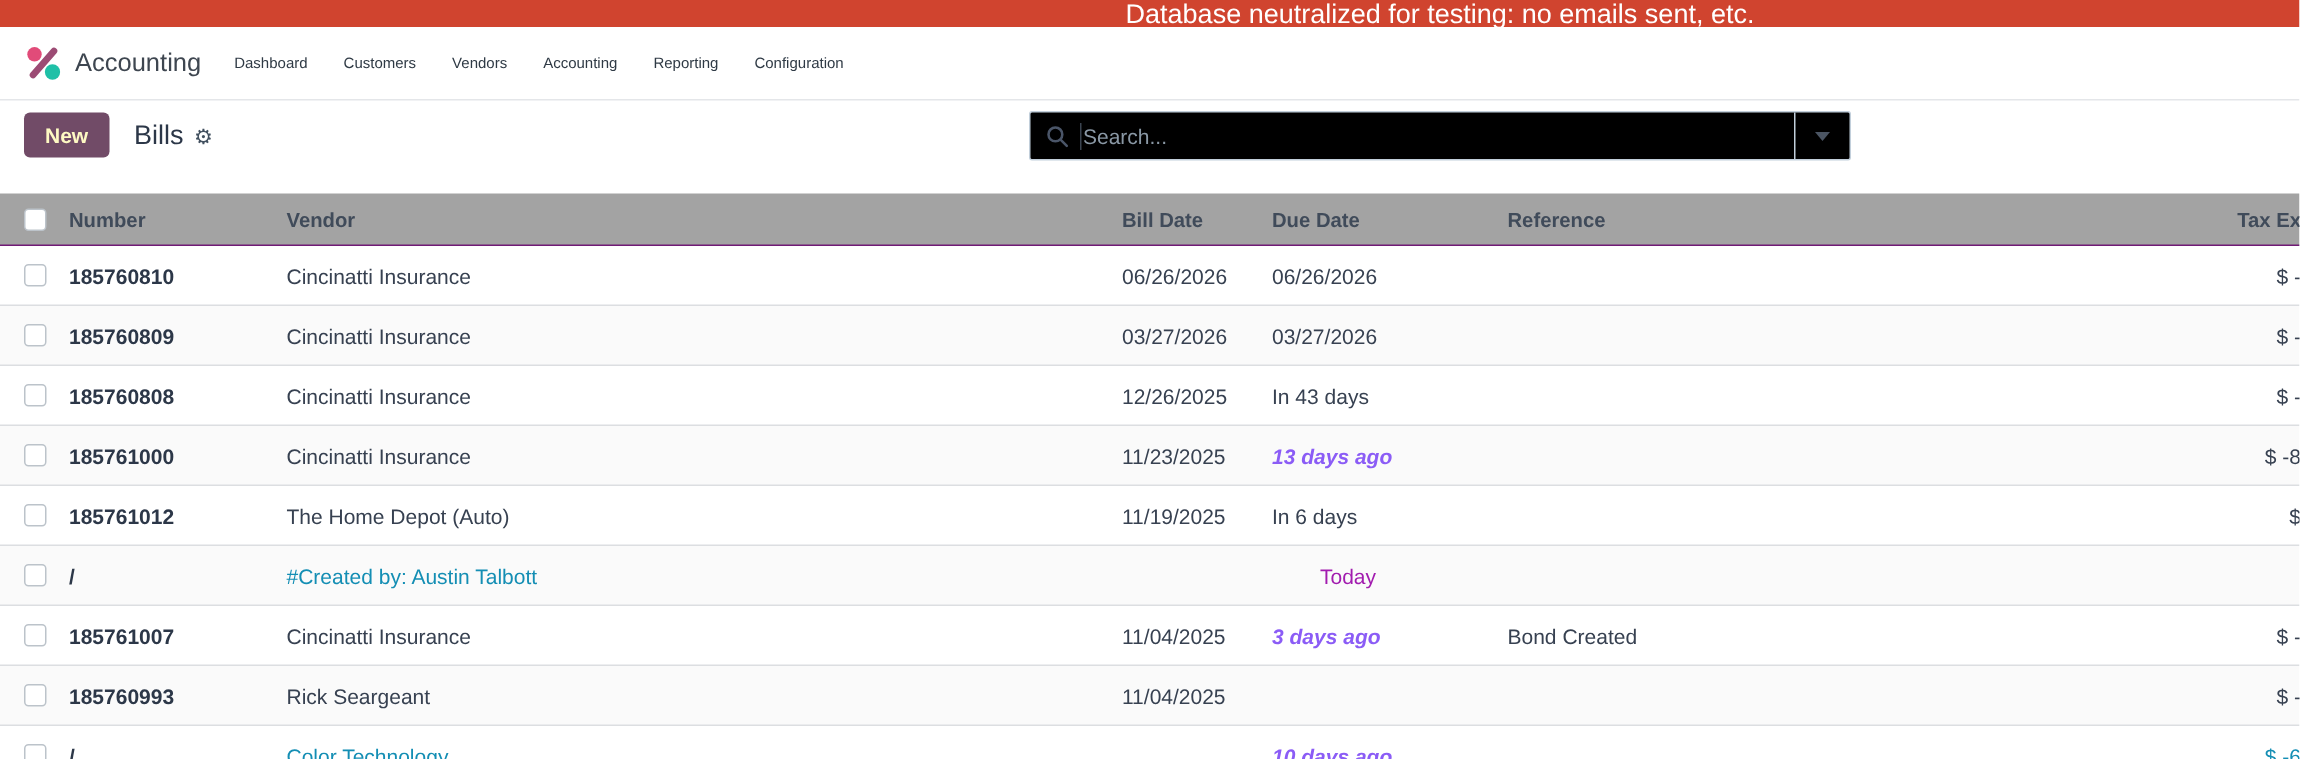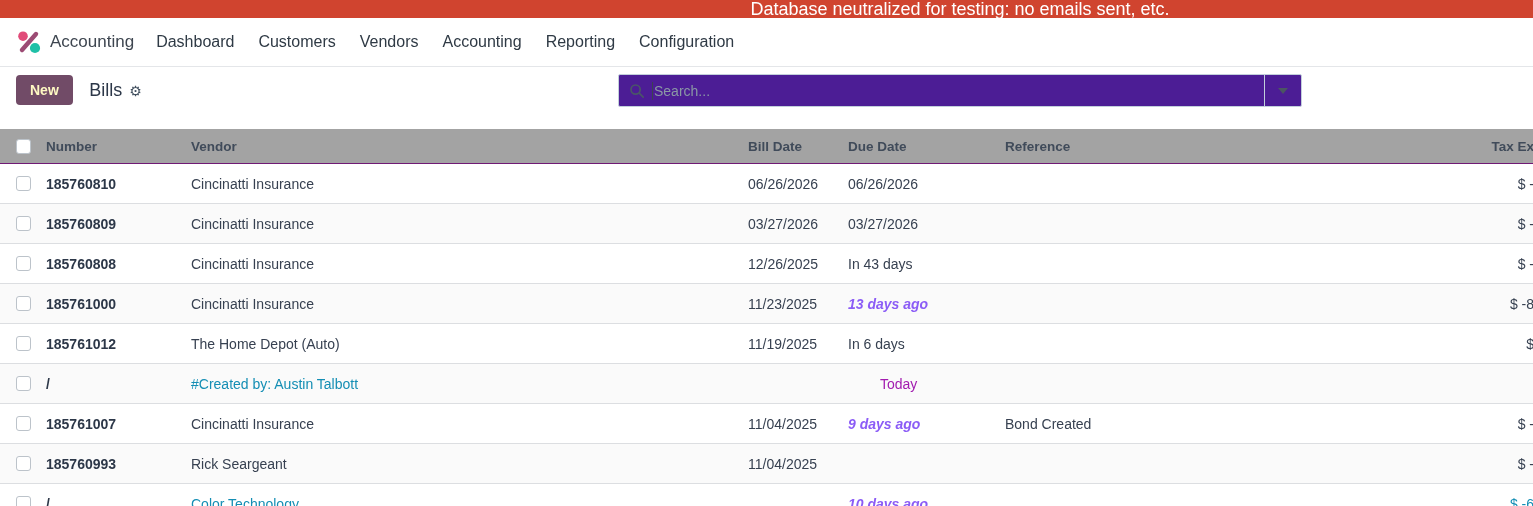--- a/index.html
+++ b/index.html
@@ -10,34 +10,34 @@
   .banner { position:relative; height:18px; background:#d0442f; }
   .banner-text { position:absolute; top:0; left:960px; transform:translateX(-50%);
     color:#ffffff; font-size:18px; line-height:18px; white-space:nowrap; }
 
   
   .nav { height:49px; display:flex; align-items:center; padding-left:16px;
     border-bottom:1px solid #e4e6e9; background:#fff; }
   .logo { width:26px; height:26px; margin-right:8px; flex:0 0 auto; }
   .brand { font-size:17px; color:#3e4650; margin-right:22px; }
   .menu { display:flex; align-items:center; gap:24px; }
-  .menu-item { font-size:16px; color:#2f3a45; cursor:pointer; white-space:nowrap; }
+  .menu-item { font-size:10px; color:#2f3a45; cursor:pointer; white-space:nowrap; }
 
   
   .control { position:relative; height:46px; padding:8px 16px; }
   .btn-new { background:#714B67; color:#fef9c3; border:none; border-radius:4px;
     font-size:14px; font-weight:bold; padding:7px 14px; cursor:pointer;
     font-family:"Liberation Sans", sans-serif; }
   .view-title { display:inline-flex; align-items:center; gap:7px; margin-left:12px;
     font-size:18px; color:#2c3748; vertical-align:middle; }
   .gear { font-size:14px; color:#42505f; cursor:pointer; line-height:1; }
 
   .searchbar { position:absolute; top:7px; left:960px; transform:translateX(-50%);
-    width:684px; height:33px; border:1px solid #c2cfdb; border-radius:2px;
-    background:#4c1d95; display:flex; align-items:center; }
+    width:548px; height:33px; border:1px solid #c2cfdb; border-radius:2px;
+    background:#000000; display:flex; align-items:center; }
   .search-main { flex:1; display:flex; align-items:center; padding:0 10px; height:100%; }
   .search-icon-wrap { display:flex; align-items:center; margin-right:7px; }
   .caret-line { width:1px; height:18px; background:#3b4450; margin-right:1px; }
   .search-placeholder { font-size:14px; color:#8a98a5; }
   .search-toggle { width:37px; height:100%; border-left:1px solid #c2cfdb;
     display:flex; align-items:center; justify-content:center; cursor:pointer; }
   .caret-down { width:0; height:0; border-left:5px solid transparent;
     border-right:5px solid transparent; border-top:6px solid #4b5563; }
 
   
@@ -190,21 +190,21 @@
     <div class="cell cell-ref"></div>
     <div class="cell cell-amount"></div>
   </div>
       <div class="trow">
     <div class="cell cell-check">
       <span class="checkbox"></span>
     </div>
     <div class="cell cell-number">185761007</div>
     <div class="cell cell-vendor">Cincinatti Insurance</div>
     <div class="cell cell-billdate">11/04/2025</div>
-    <div class="cell cell-duedate danger">9 days ago</div>
+    <div class="cell cell-duedate danger">3 days ago</div>
     <div class="cell cell-ref">Bond Created</div>
     <div class="cell cell-amount">$ -</div>
   </div>
       <div class="trow striped">
     <div class="cell cell-check">
       <span class="checkbox"></span>
     </div>
     <div class="cell cell-number">185760993</div>
     <div class="cell cell-vendor">Rick Seargeant</div>
     <div class="cell cell-billdate">11/04/2025</div>

